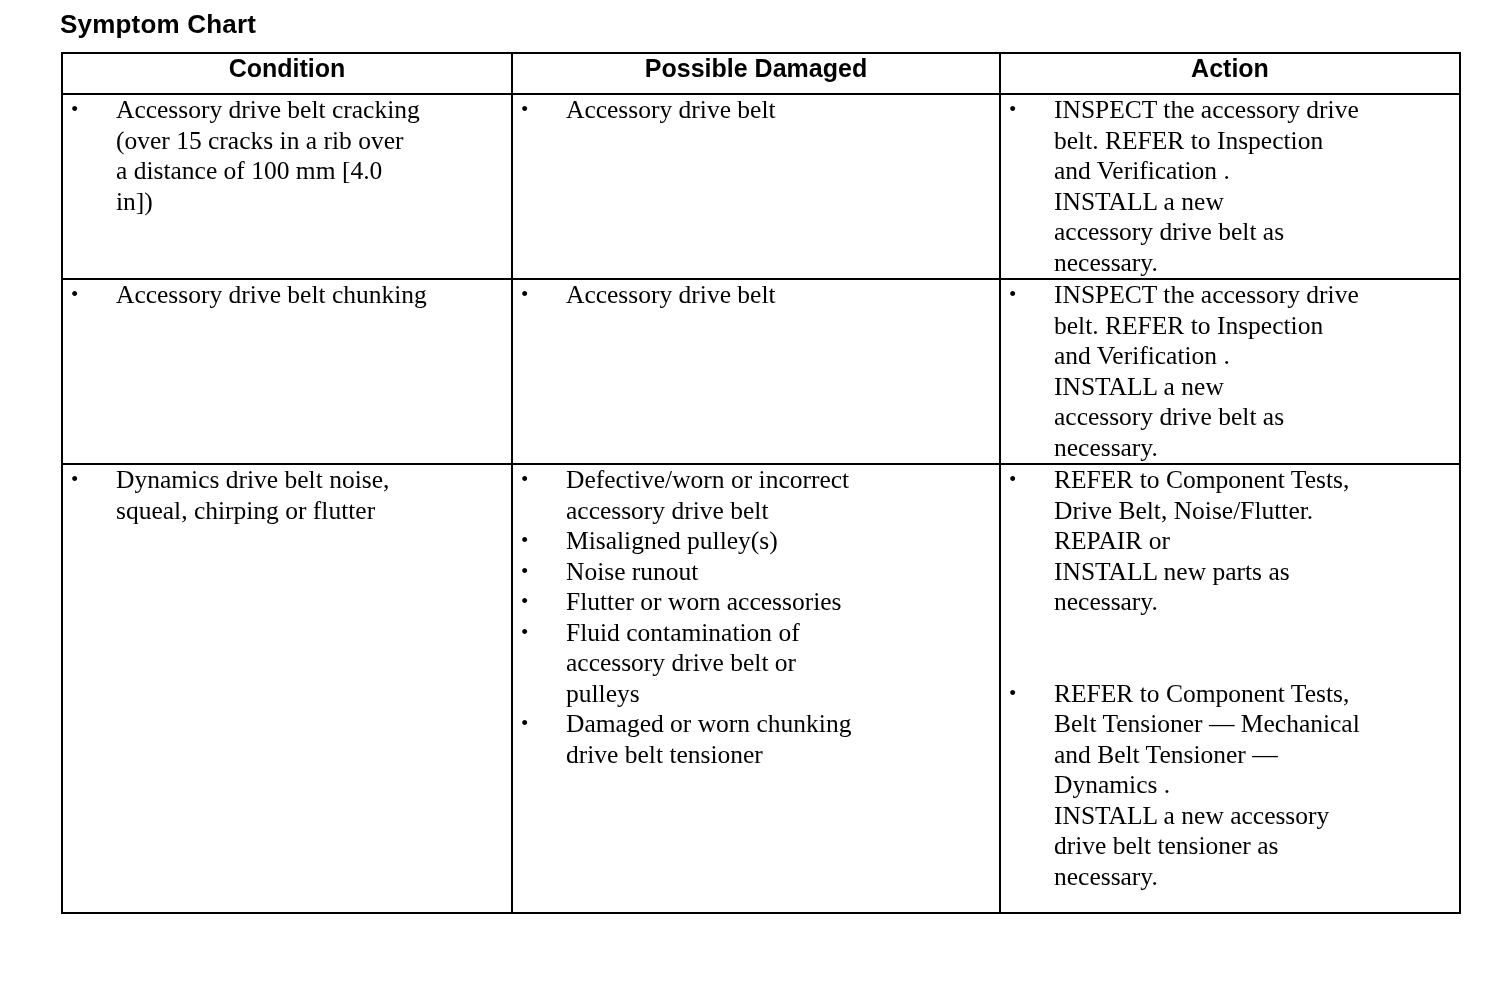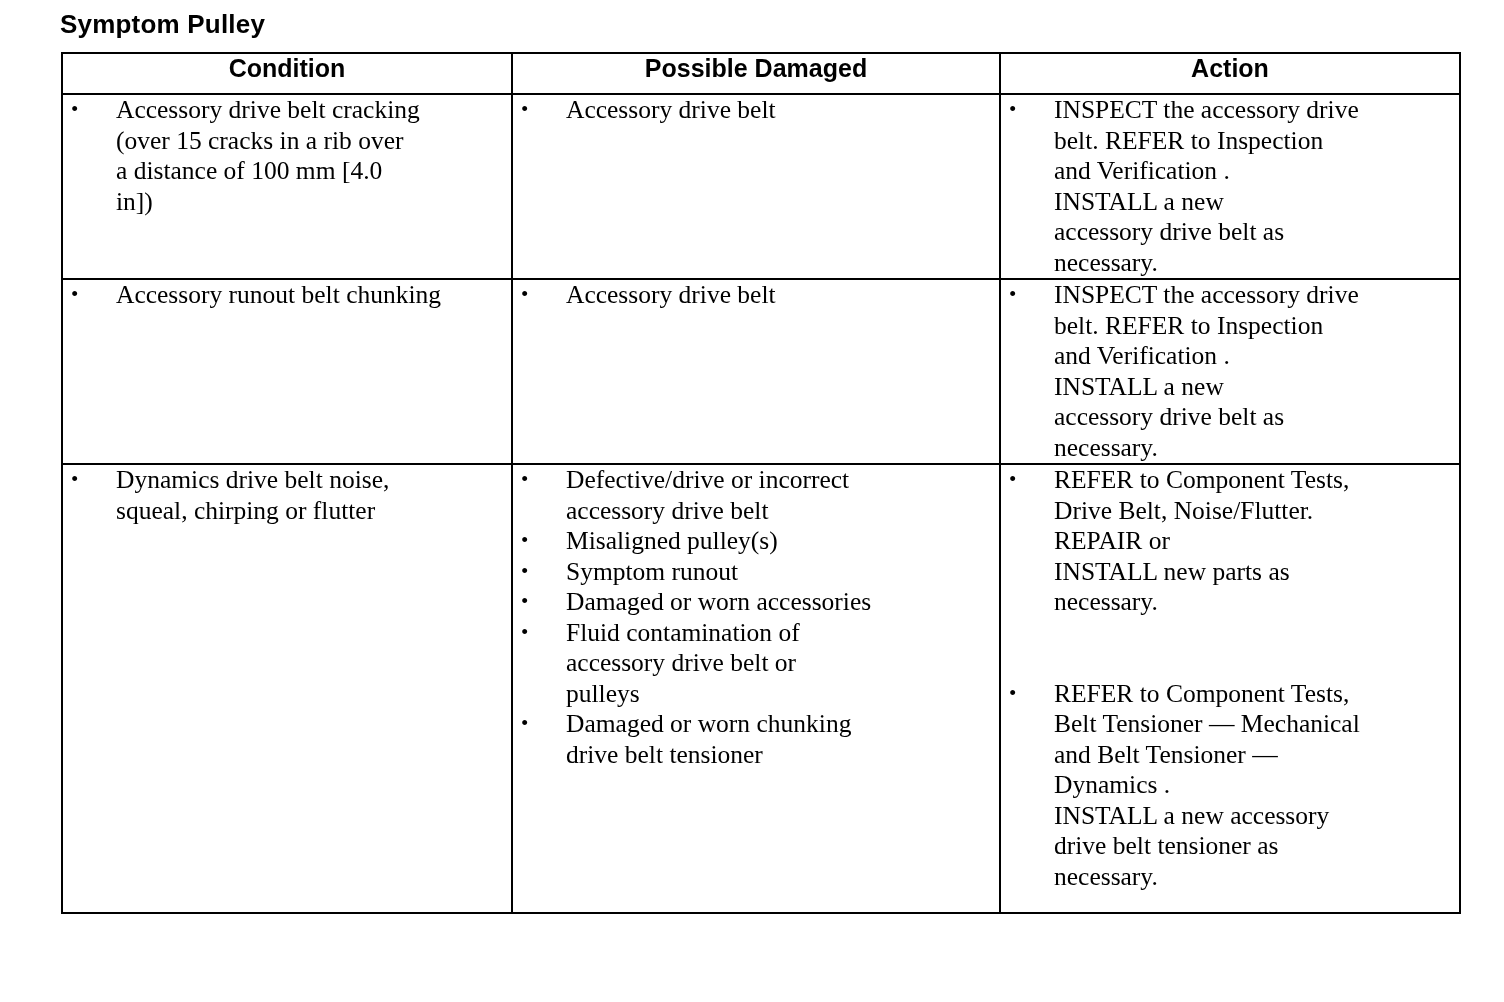--- a/index.html
+++ b/index.html
@@ -99,21 +99,21 @@
   .li-text {
     display: block;
     white-space: pre-line;
   }
 </style>
 </head>
 <body>
 
 <div class="page">
 
-  <div class="page-title">Symptom Pulley</div>
+  <div class="page-title">Symptom Chart</div>
 
   <table class="chart-table">
     <colgroup>
       <col class="col-condition">
       <col class="col-sources">
       <col class="col-action">
     </colgroup>
     <thead>
       <tr>
         <th class="hdr">Condition</th>
@@ -152,21 +152,21 @@
 necessary.</span>
             </li>
           </ul>
         </td>
       </tr>
 
       <tr>
         <td class="cell row2">
           <ul class="bullets">
             <li>
-              <span class="li-text">Accessory runout belt chunking</span>
+              <span class="li-text">Accessory drive belt chunking</span>
             </li>
           </ul>
         </td>
         <td class="cell row2">
           <ul class="bullets">
             <li>
               <span class="li-text">Accessory drive belt</span>
             </li>
           </ul>
         </td>
@@ -189,31 +189,31 @@
           <ul class="bullets">
             <li>
               <span class="li-text">Dynamics drive belt noise,
 squeal, chirping or flutter</span>
             </li>
           </ul>
         </td>
         <td class="cell row3">
           <ul class="bullets">
             <li>
-              <span class="li-text">Defective/drive or incorrect
+              <span class="li-text">Defective/worn or incorrect
 accessory drive belt</span>
             </li>
             <li>
               <span class="li-text">Misaligned pulley(s)</span>
             </li>
             <li>
-              <span class="li-text">Symptom runout</span>
-            </li>
-            <li>
-              <span class="li-text">Damaged or worn accessories</span>
+              <span class="li-text">Noise runout</span>
+            </li>
+            <li>
+              <span class="li-text">Flutter or worn accessories</span>
             </li>
             <li>
               <span class="li-text">Fluid contamination of
 accessory drive belt or
 pulleys</span>
             </li>
             <li>
               <span class="li-text">Damaged or worn chunking
 drive belt tensioner</span>
             </li>

